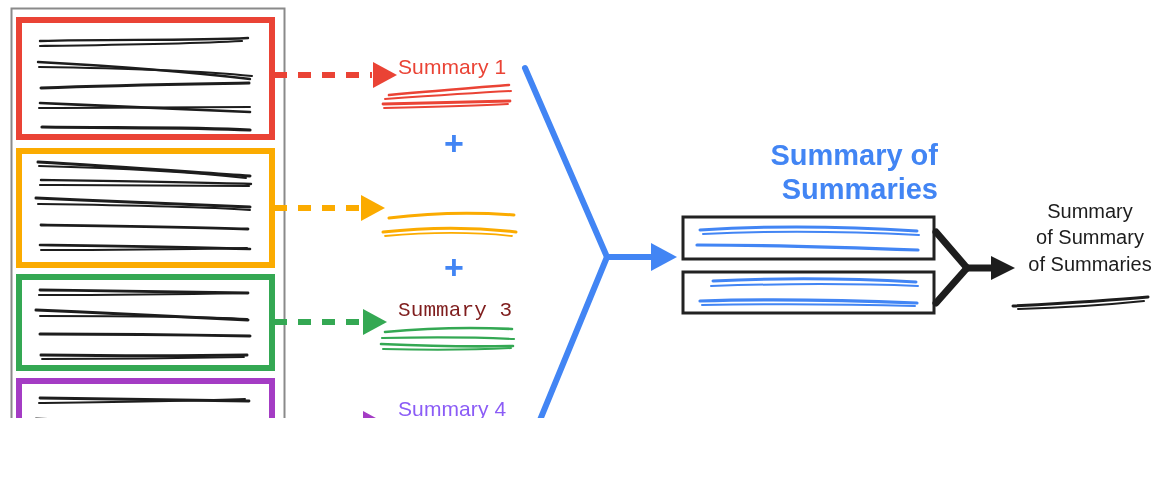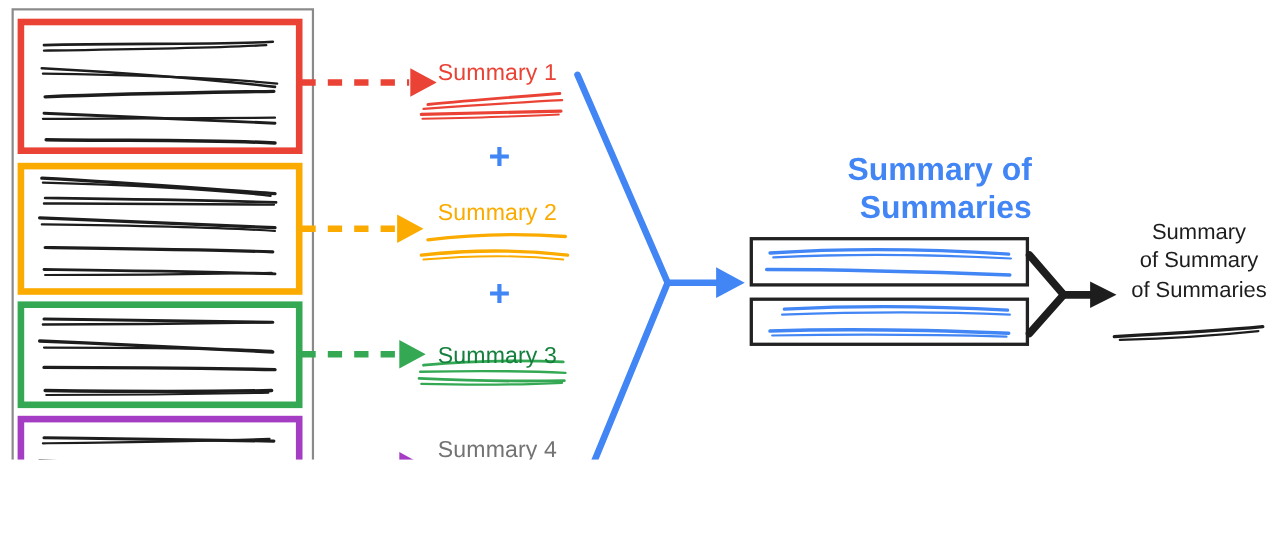--- a/index.html
+++ b/index.html
@@ -184,23 +184,22 @@
     </g>
 
     <g stroke="#1d1d1d" fill="none" stroke-linecap="round">
       <path d="M1013,306 C1050,304 1105,301 1148,297" stroke-width="3.0"></path>
       <path d="M1018,309 C1054,308 1106,305 1144,301" stroke-width="2.0"></path>
     </g>
 
   </svg>
 
   <div class="lbl summary-label" style="left:398px; top:55px; color:#ea4335;">Summary 1</div>
-  <div class="lbl summary-label" style="left:398px; top:182px; color:#fbab00;">Summary 2</div>
-  <div class="lbl summary-label" style="left:398px; top:312px; color:#15803d;">Summary 3</div>
-  <div class="lbl summary-label" style="left:398px; top:397px; color:#737373;text-align:center;">Summary 4</div>
+  <div class="lbl summary-label" style="left:398px; top:299px; color:#7f1d1d;font-family:Liberation Mono, monospace;">Summary 3</div>
+  <div class="lbl summary-label" style="left:398px; top:397px; color:#8b5cf6;text-align:center;">Summary 4</div>
 
   <div class="lbl plus-sign" style="left:444px; top:126px; color:#4285f4;">+</div>
   <div class="lbl plus-sign" style="left:444px; top:250px; color:#4285f4;">+</div>
 
   <div class="lbl sos-title" style="left:678px; top:138px; color:#4285f4;">Summary of Summaries</div>
 
   <div class="lbl final-title" style="left:1000px; top:198px;">
     <div>Summary</div>
     <div>of Summary</div>
     <div>of Summaries</div>

